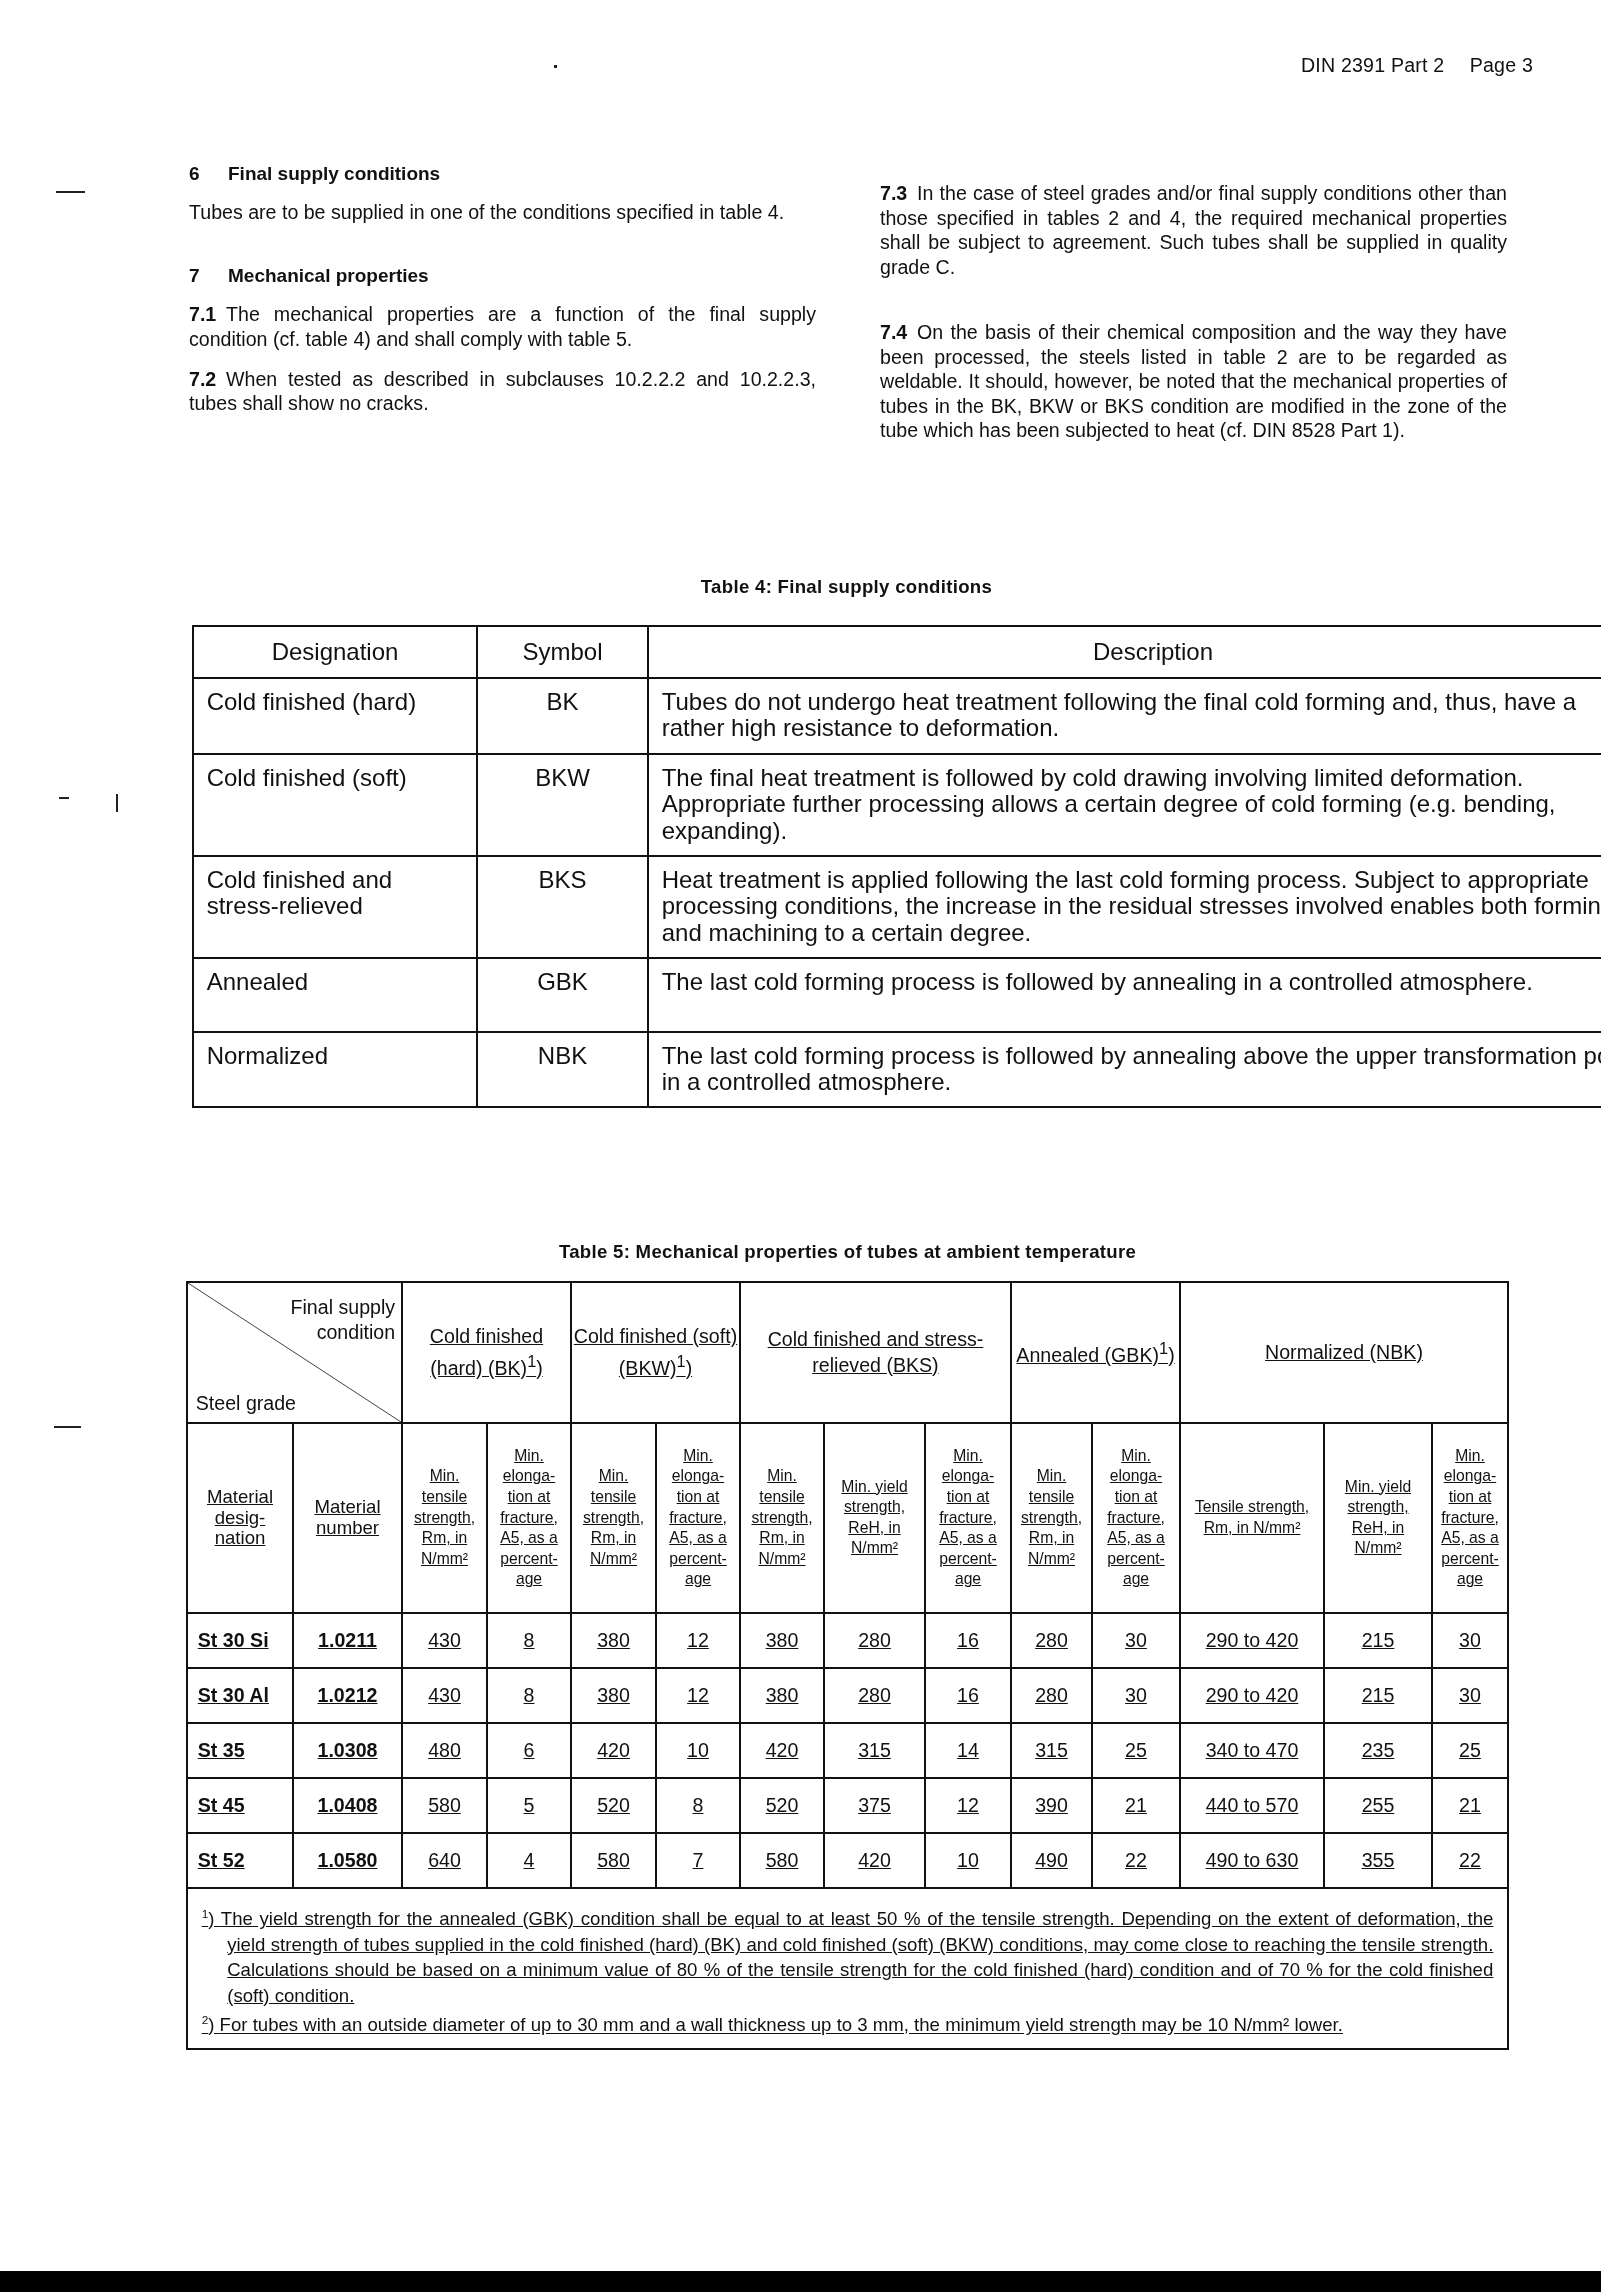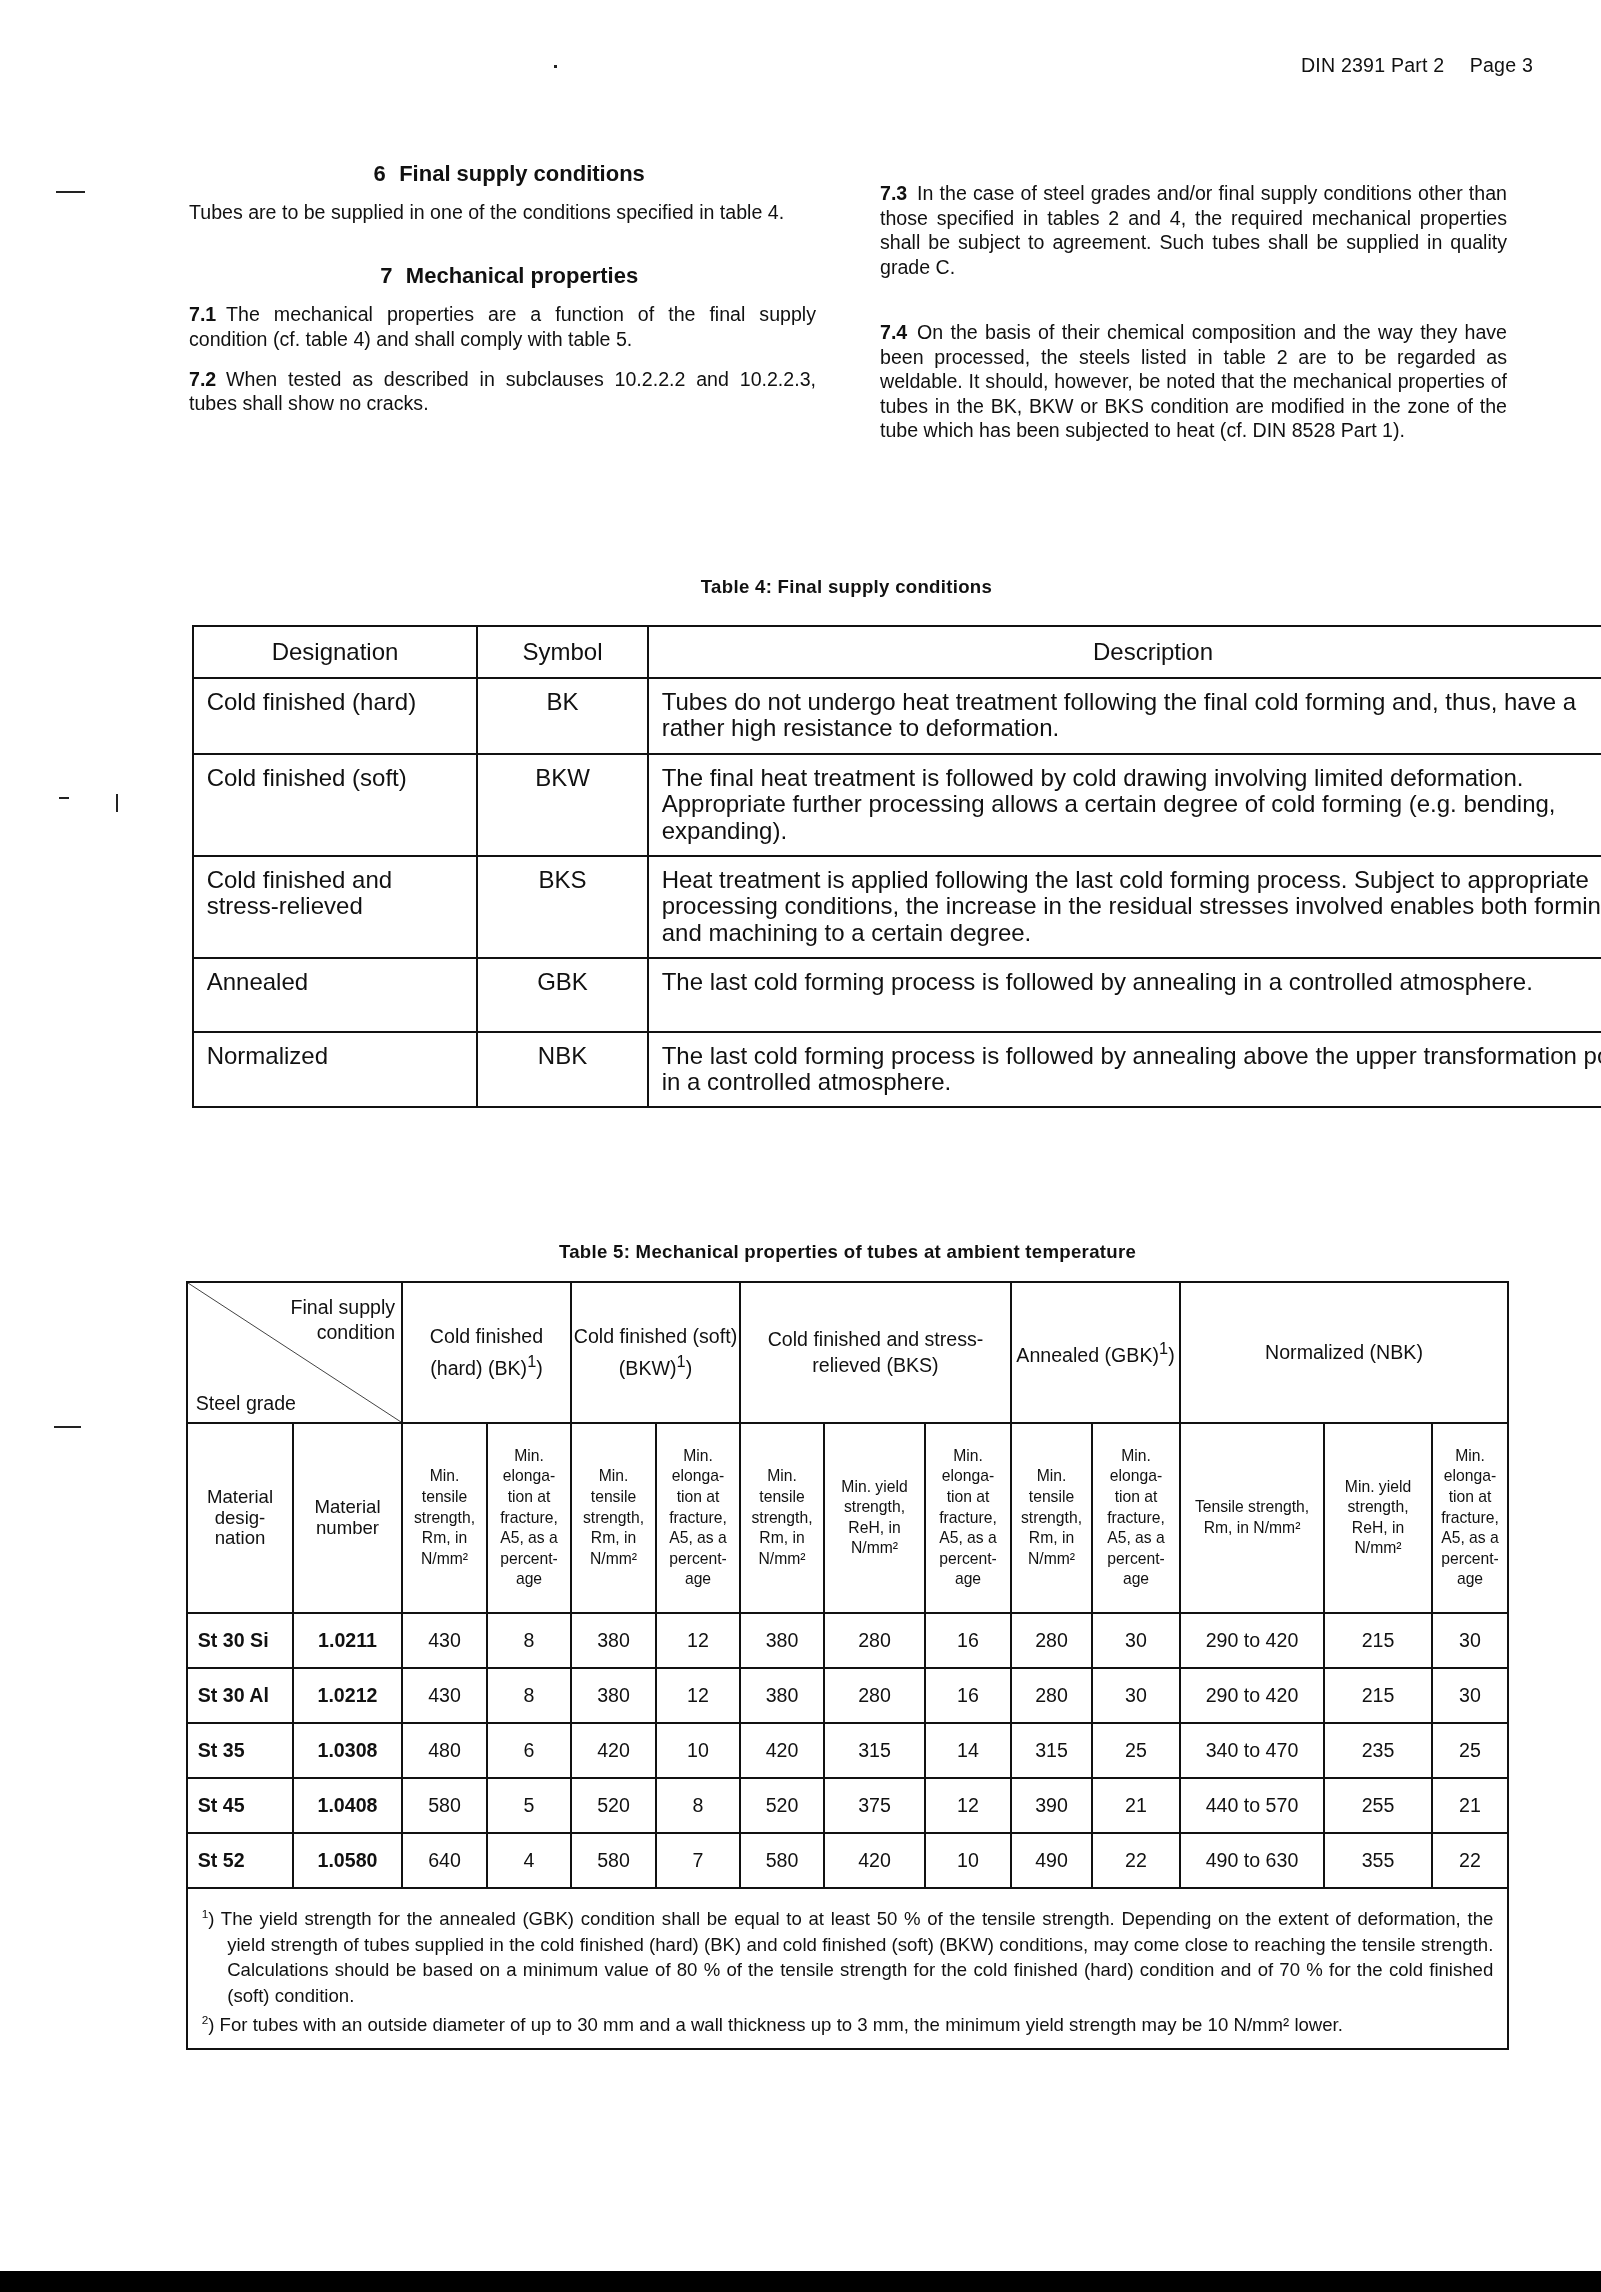--- a/index.html
+++ b/index.html
@@ -6,35 +6,35 @@
   body {
     width: 1602px; height: 2293px; position: relative; overflow: hidden;
     font-family: "Liberation Sans", sans-serif; color: #111;
   }
   .abs { position: absolute; }
   .header { top: 54px; right: 69px; font-size: 19.6px; letter-spacing: 0.2px; }
   .header span + span { margin-left: 19.6px; }
   .col { position: absolute; width: 627px; font-size: 19.6px; line-height: 24.5px; }
   .col-left { left: 189px; top: 157px; }
   .col-right { left: 880px; top: 157px; text-align: justify; margin-top: 24px; }
-  h2.sec { font-size: 22px; font-weight: bold; margin: 0 0 9.8px 0; line-height: 33px; text-align: center; }
+  h2.sec { font-size: 19px; font-weight: bold; margin: 0 0 9.8px 0; line-height: 33px; }
   h2.sec .num { display: inline-block; width: 39px; }
   p { margin: 0 0 15.7px 0; }
   .pnum { font-weight: bold; margin-right: 9.8px; }
   .left-p { text-align: justify; }
   .table-title { font-weight: bold; font-size: 18.6px; text-align: center; letter-spacing: 0.3px; }
   table { border-collapse: collapse; position: absolute; }
   
   #t4 { left: 192px; top: 625px; width: 1467px; font-size: 24px; }
   #t4 th, #t4 td { border: 2px solid #111; vertical-align: top; padding: 9.8px 12.7px; line-height: 26.5px; }
   #t4 th { font-weight: normal; text-align: center; padding: 11.8px 12.7px; vertical-align: middle; }
   #t4 td.sym { text-align: center; }
   #t4 { border: 2.9px solid #111; }
   
-  #t5 { left: 186px; top: 1281px; width: 1323px; font-size: 19.6px; border: 2.9px solid #111; }
+  #t5 { left: 186px; top: 1281px; width: 1323px; font-size: 19.6px; border: 2.9px solid #111; text-decoration: underline; }
   #t5 th, #t5 td { border: 2px solid #111; text-align: center; vertical-align: middle; }
   #t5 .grp th { font-weight: normal; height: 137px; font-size: 19.6px; line-height: 25.5px; }
   #t5 .sub th { font-weight: normal; font-size: 15.7px; line-height: 20.6px; padding: 7.8px 2.9px; height: 172px; }
   #t5 td { height: 51px; font-size: 19.6px; font-weight: bold; font-family: "Liberation Sans Narrow", "Liberation Sans", sans-serif; }
   #t5 td.des { text-align: left; padding-left: 9.8px; border-radius: 10px; }
   #t5 td.num { font-weight: normal; }
   #t5 .corner { position: relative; padding: 0; }
   .corner-svg { position: absolute; left: 0; top: 0; width: 100%; height: 100%; }
   .corner-top { position: absolute; right: 5.9px; top: 11.8px; text-align: right; font-size: 19.6px; line-height: 25.5px; }
   .corner-bot { position: absolute; left: 7.8px; bottom: 5.9px; font-size: 19.6px; }

